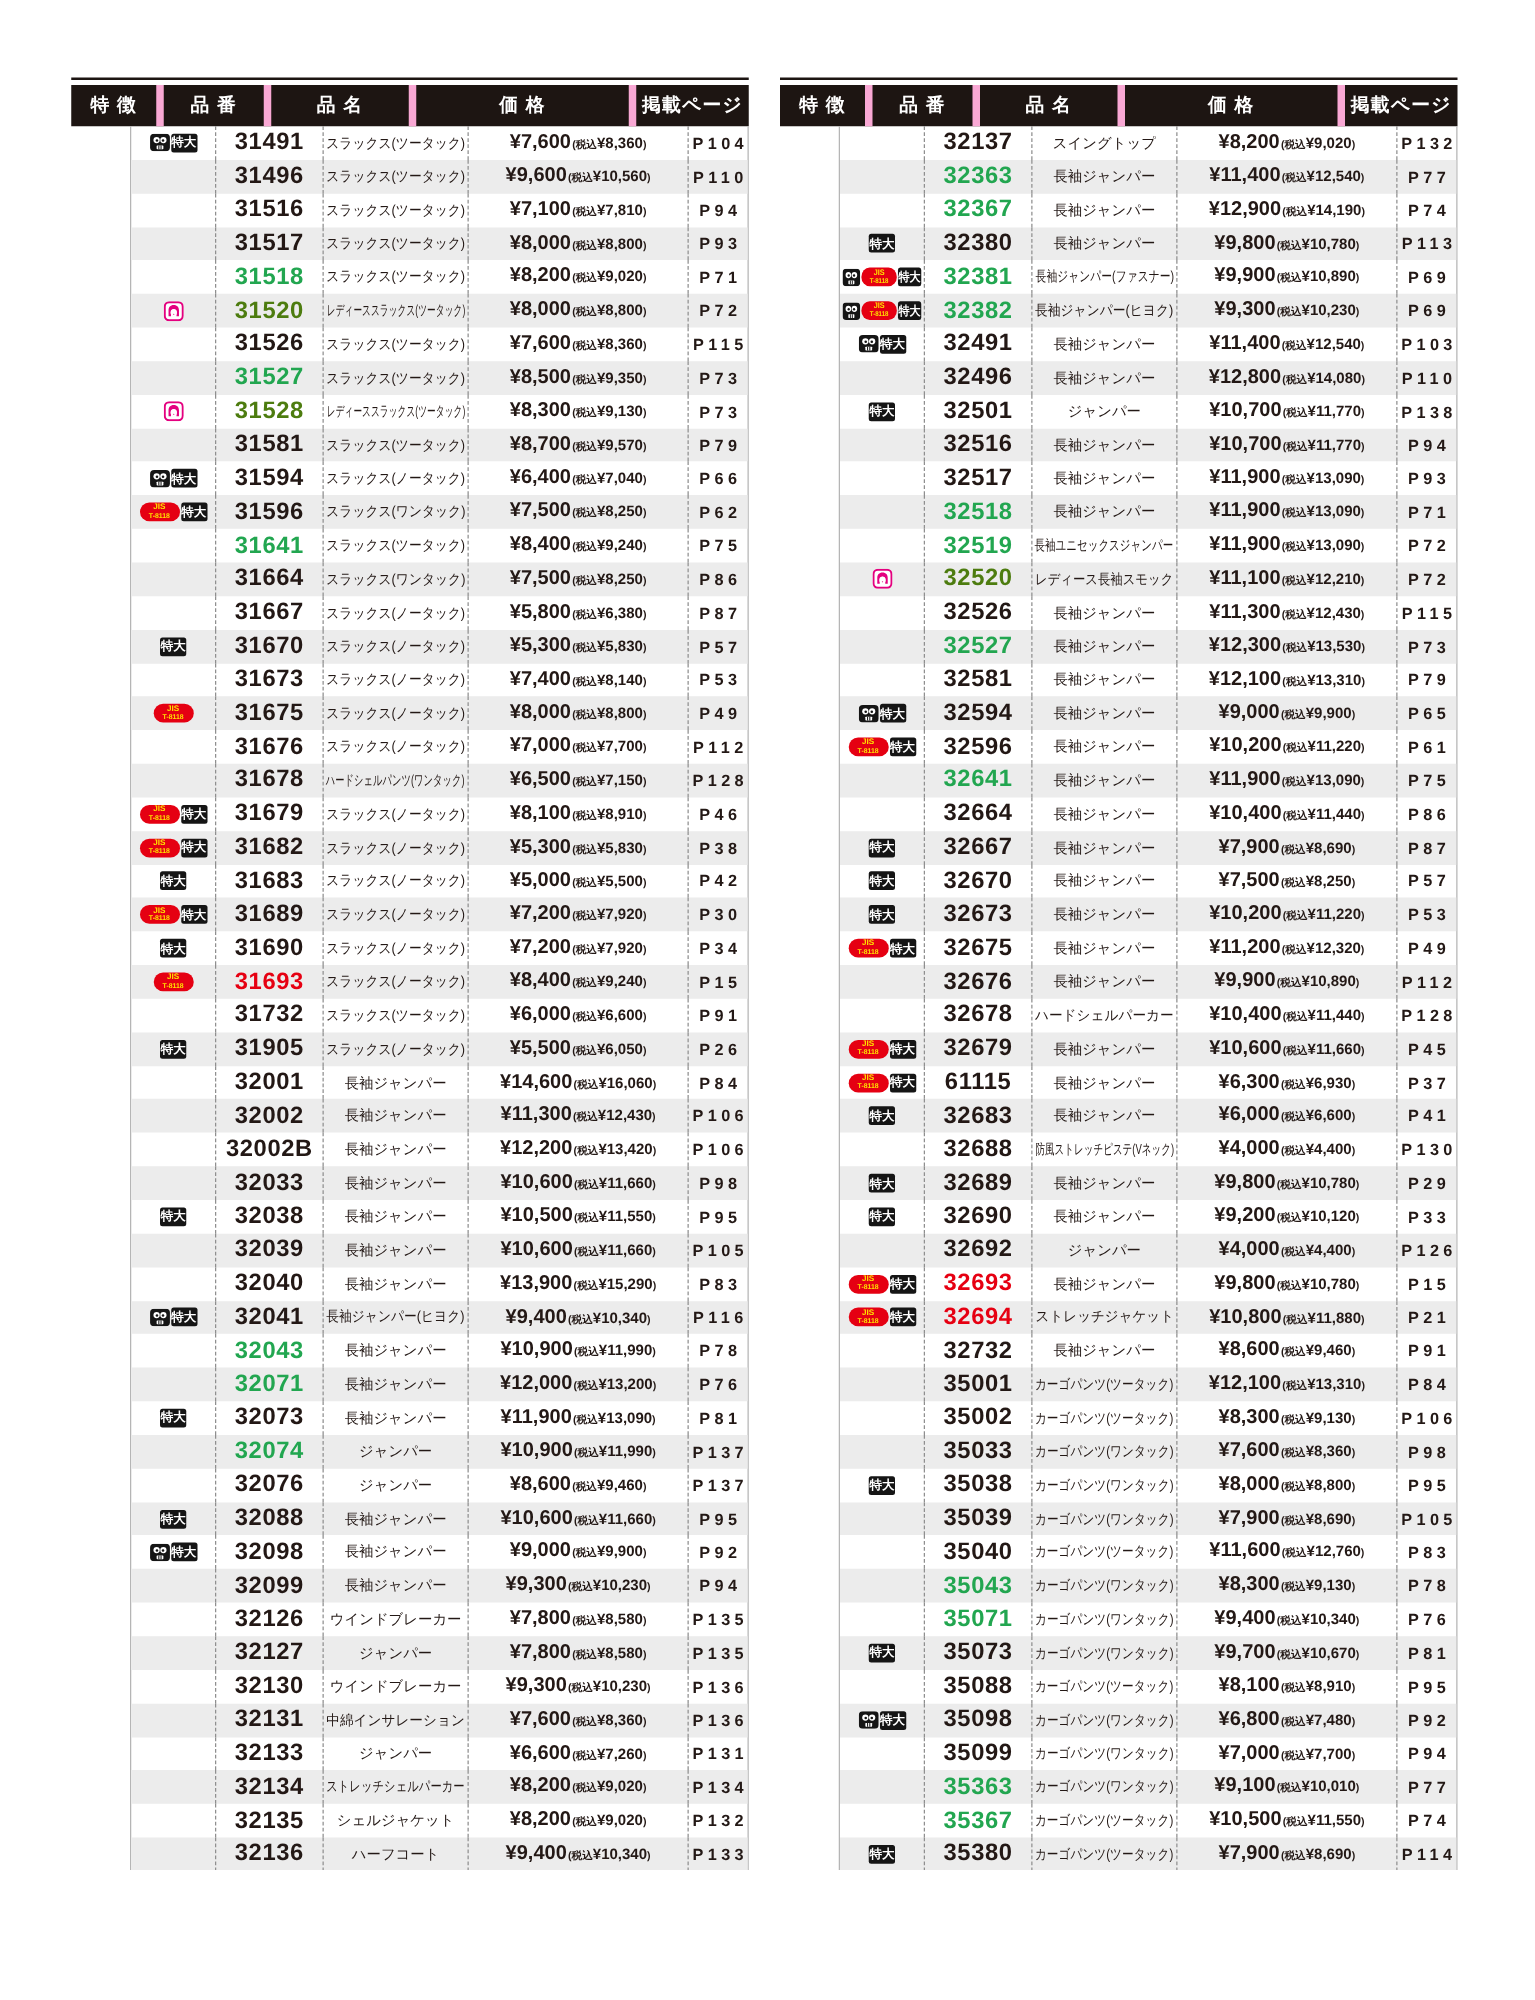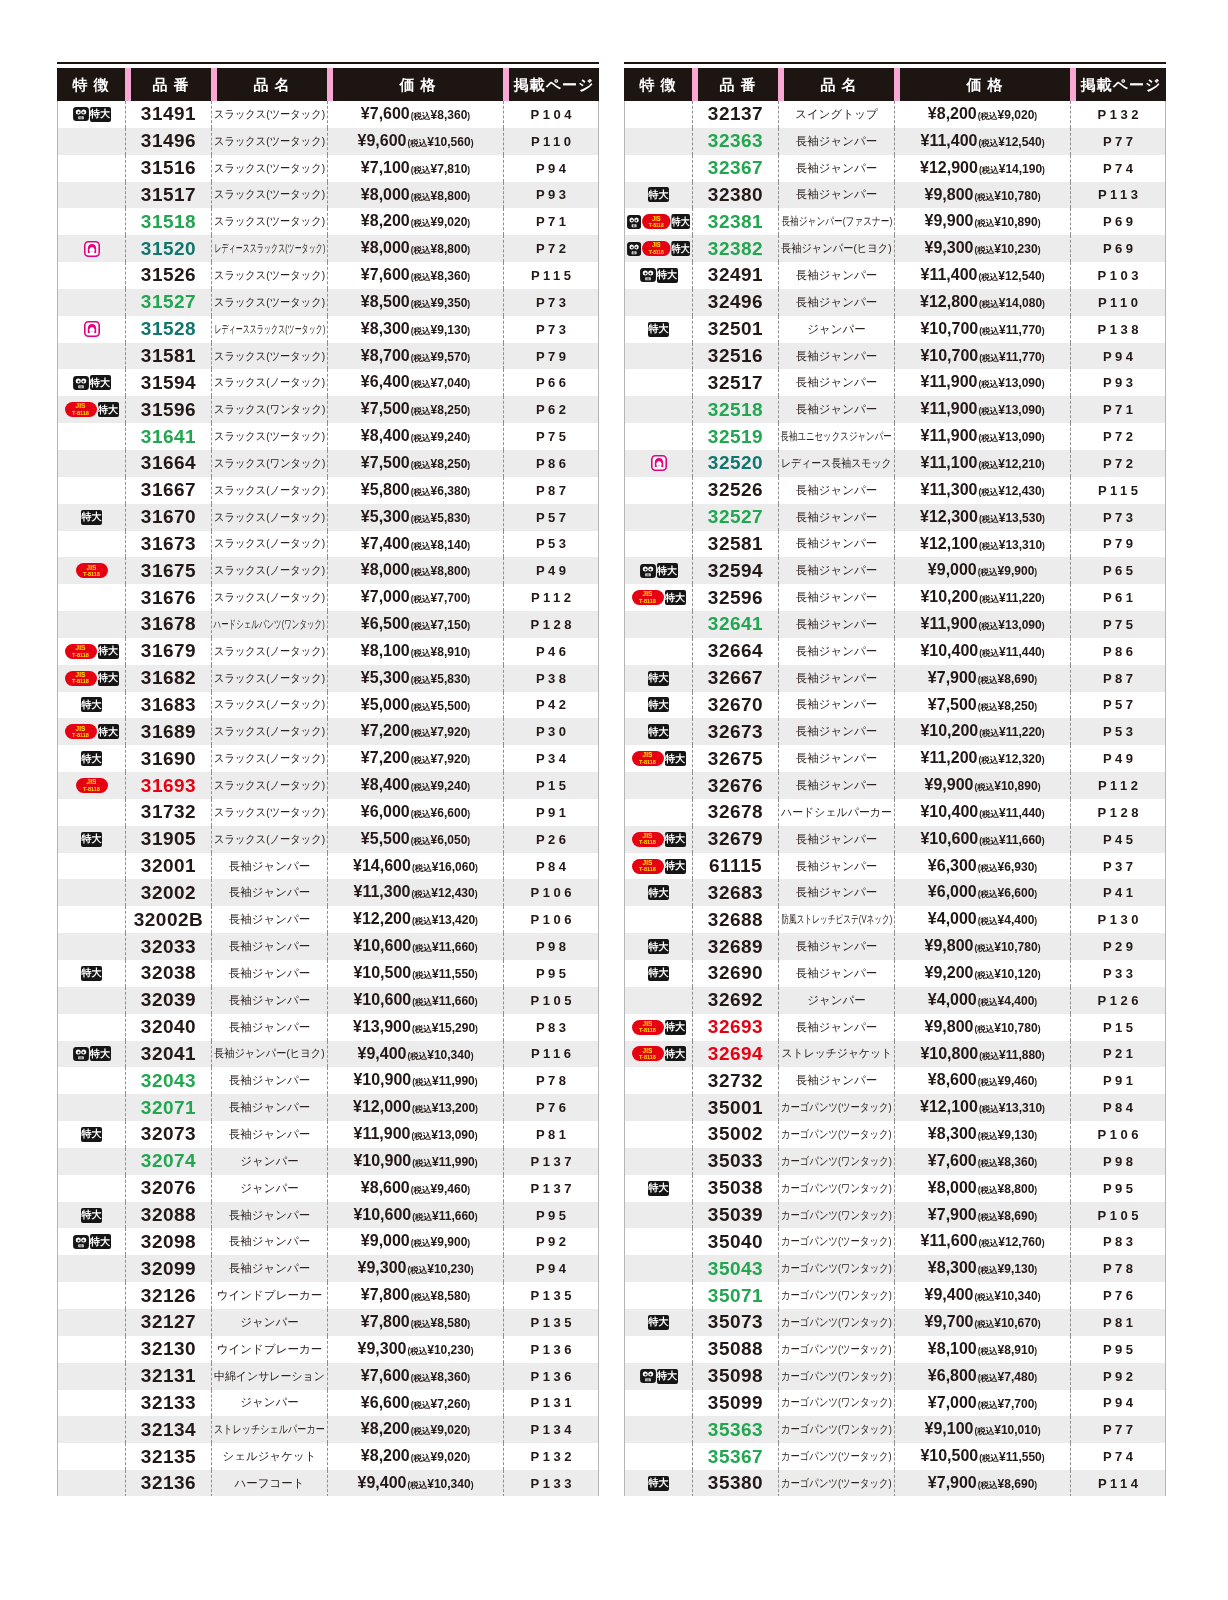--- a/index.html
+++ b/index.html
@@ -5,27 +5,27 @@
   html,body{margin:0;padding:0;background:#fff;}
   .page{position:relative;width:1228px;height:1496px;background:#fff;overflow:hidden;
         font-family:"Liberation Sans","DejaVu Sans",sans-serif;color:#231815;padding-left:48px;}
   .tbl{position:absolute;top:62px;width:542px;}
   .tbl.left{left:57px;} .tbl.right{left:624px;}
   .toprule{height:2px;background:#1d1512;margin-bottom:4px;}
   .thead{display:grid;grid-template-columns:68px 86px 116px 176px 1fr;background:#1d1512;height:33px;}
   .th{color:#fff;font-size:15px;font-weight:700;text-align:center;line-height:33px;height:33px;
       letter-spacing:1px;border-left:6px solid #f9a8d4;overflow:hidden;}
   .th:first-child{border-left:none;}
-  .tbody{border-left:1px solid #b5b5b5;border-right:1px solid #b5b5b5;border-bottom:2px solid #1d1512;}
+  .tbody{border-left:1px solid #b5b5b5;border-right:1px solid #b5b5b5;border-bottom:2px solid #1d1512;margin-left:47px;}
   .row{display:grid;grid-template-columns:68px 86px 116px 176px 1fr;height:26.85px;}
   .row.alt{background:#ececec;}
   .cell{display:flex;align-items:center;justify-content:center;border-right:1px dashed #8f8f8f;overflow:hidden;}
   .cell:last-child{border-right:none;}
   .code{font-size:19px;font-weight:700;letter-spacing:0.5px;color:#231815;}
-  .code.green{color:#22a650;} .code.pink{color:#0f766e;} .code.red{color:#e60012;}
+  .code.green{color:#22a650;} .code.pink{color:#4d7c0f;} .code.red{color:#e60012;}
   .fit{display:inline-block;white-space:nowrap;}
   .nm{font-size:11.5px;color:#231815;}
   .c-price{gap:1px;align-items:baseline;padding-top:4px;}
   .pm{font-size:16px;font-weight:700;}
   .tx{font-size:8.5px;font-weight:600;color:#231815;}
   .tx b{font-size:12px;font-weight:700;}
   .pg{font-size:13px;font-weight:700;letter-spacing:3.5px;margin-right:-3.5px;}
   .feats{display:inline-flex;align-items:center;gap:1px;}
   .b-mascot{display:inline-flex;}
   .b-tokudai{display:inline-flex;align-items:center;justify-content:center;width:21px;height:15px;

